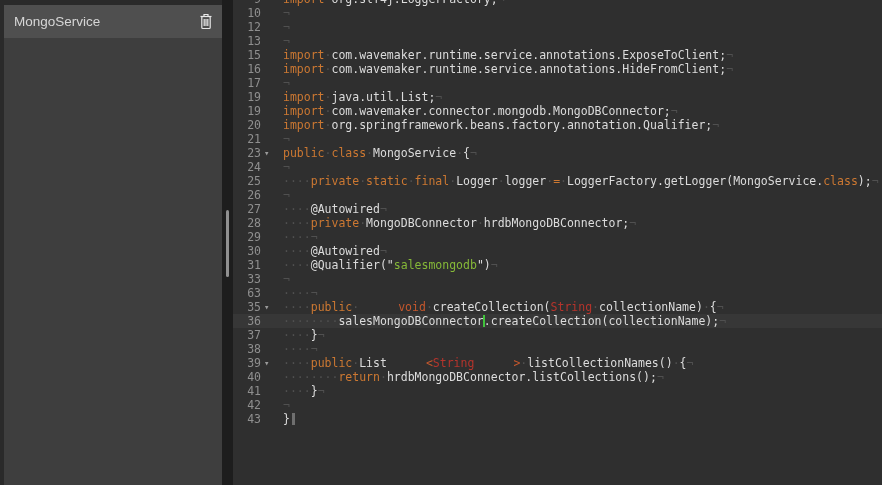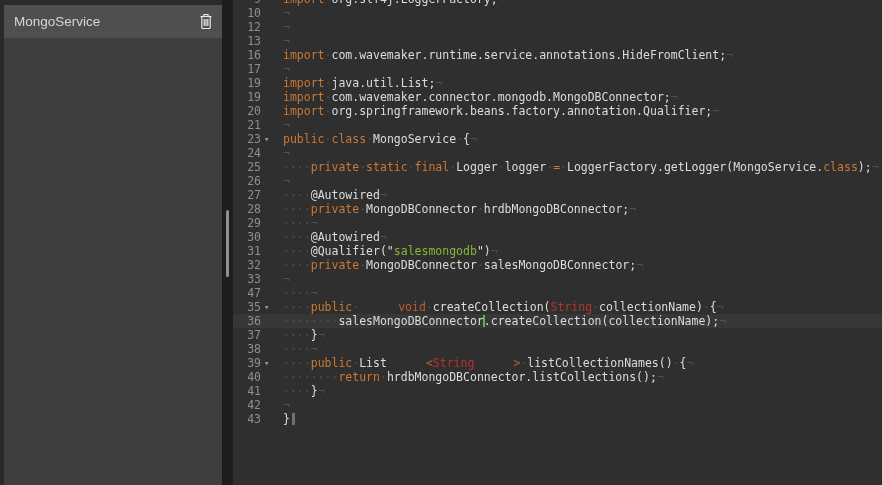--- a/index.html
+++ b/index.html
@@ -76,38 +76,38 @@
   <div class="divider">
     <div class="scroll-thumb"></div>
   </div>
 
   <div class="editor">
     <div class="code-scroll" id="code-lines">
         <div class="row"><span class="lnum">9</span><span class="foldcol"></span><span class="codetext"><span class="kw">import</span><span class="ws">·</span><span class="txt">org.slf4j.LoggerFactory;</span><span class="eol">¬</span></span></div>
         <div class="row"><span class="lnum">10</span><span class="foldcol"></span><span class="codetext"><span class="eol">¬</span></span></div>
         <div class="row"><span class="lnum">12</span><span class="foldcol"></span><span class="codetext"><span class="eol">¬</span></span></div>
         <div class="row"><span class="lnum">13</span><span class="foldcol"></span><span class="codetext"><span class="eol">¬</span></span></div>
+        <div class="row"><span class="lnum">15</span><span class="foldcol"></span><span class="codetext"><span class="kw">import</span><span class="ws">·</span><span class="txt">com.wavemaker.runtime.service.annotations.ExposeToClient;</span><span class="eol">¬</span></span></div>
         <div class="row"><span class="lnum">16</span><span class="foldcol"></span><span class="codetext"><span class="kw">import</span><span class="ws">·</span><span class="txt">com.wavemaker.runtime.service.annotations.HideFromClient;</span><span class="eol">¬</span></span></div>
         <div class="row"><span class="lnum">17</span><span class="foldcol"></span><span class="codetext"><span class="eol">¬</span></span></div>
         <div class="row"><span class="lnum">19</span><span class="foldcol"></span><span class="codetext"><span class="kw">import</span><span class="ws">·</span><span class="txt">java.util.List;</span><span class="eol">¬</span></span></div>
         <div class="row"><span class="lnum">19</span><span class="foldcol"></span><span class="codetext"><span class="kw">import</span><span class="ws">·</span><span class="txt">com.wavemaker.connector.mongodb.MongoDBConnector;</span><span class="eol">¬</span></span></div>
         <div class="row"><span class="lnum">20</span><span class="foldcol"></span><span class="codetext"><span class="kw">import</span><span class="ws">·</span><span class="txt">org.springframework.beans.factory.annotation.Qualifier;</span><span class="eol">¬</span></span></div>
         <div class="row"><span class="lnum">21</span><span class="foldcol"></span><span class="codetext"><span class="eol">¬</span></span></div>
         <div class="row"><span class="lnum">23</span><span class="foldcol">▾</span><span class="codetext"><span class="kw">public</span><span class="ws">·</span><span class="kw">class</span><span class="ws">·</span><span class="txt">MongoService</span><span class="ws">·</span><span class="txt">{</span><span class="eol">¬</span></span></div>
         <div class="row"><span class="lnum">24</span><span class="foldcol"></span><span class="codetext"><span class="eol">¬</span></span></div>
         <div class="row"><span class="lnum">25</span><span class="foldcol"></span><span class="codetext"><span class="ws">····</span><span class="kw">private</span><span class="ws">·</span><span class="kw">static</span><span class="ws">·</span><span class="kw">final</span><span class="ws">·</span><span class="txt">Logger</span><span class="ws">·</span><span class="txt">logger</span><span class="ws">·</span><span class="kw">=</span><span class="ws">·</span><span class="txt">LoggerFactory.getLogger(MongoService.</span><span class="kw">class</span><span class="txt">);</span><span class="eol">¬</span></span></div>
         <div class="row"><span class="lnum">26</span><span class="foldcol"></span><span class="codetext"><span class="eol">¬</span></span></div>
         <div class="row"><span class="lnum">27</span><span class="foldcol"></span><span class="codetext"><span class="ws">····</span><span class="txt">@Autowired</span><span class="eol">¬</span></span></div>
         <div class="row"><span class="lnum">28</span><span class="foldcol"></span><span class="codetext"><span class="ws">····</span><span class="kw">private</span><span class="ws">·</span><span class="txt">MongoDBConnector</span><span class="ws">·</span><span class="txt">hrdbMongoDBConnector;</span><span class="eol">¬</span></span></div>
         <div class="row"><span class="lnum">29</span><span class="foldcol"></span><span class="codetext"><span class="ws">····</span><span class="eol">¬</span></span></div>
         <div class="row"><span class="lnum">30</span><span class="foldcol"></span><span class="codetext"><span class="ws">····</span><span class="txt">@Autowired</span><span class="eol">¬</span></span></div>
         <div class="row"><span class="lnum">31</span><span class="foldcol"></span><span class="codetext"><span class="ws">····</span><span class="txt">@Qualifier("</span><span class="str">salesmongodb</span><span class="txt">")</span><span class="eol">¬</span></span></div>
-        <div class="row"><span class="lnum">32</span><span class="foldcol"></span><span class="codetext"><span class="ws">····</span><span class="kw">private</span><span class="ws">·</span><span class="txt">MongoDBConnector</span><span class="ws">·</span><span class="txt">salesMongoDBConnector;</span><span class="eol">¬</span></span></div>
         <div class="row"><span class="lnum">33</span><span class="foldcol"></span><span class="codetext"><span class="eol">¬</span></span></div>
-        <div class="row"><span class="lnum">47</span><span class="foldcol"></span><span class="codetext"><span class="ws">····</span><span class="eol">¬</span></span></div>
+        <div class="row"><span class="lnum">63</span><span class="foldcol"></span><span class="codetext"><span class="ws">····</span><span class="eol">¬</span></span></div>
         <div class="row"><span class="lnum">35</span><span class="foldcol">▾</span><span class="codetext"><span class="ws">····</span><span class="kw">public</span><span class="ws">·</span><span class="kw2">void</span><span class="ws">·</span><span class="txt">createCollection(</span><span class="type">String</span><span class="ws">·</span><span class="txt">collectionName)</span><span class="ws">·</span><span class="txt">{</span><span class="eol">¬</span></span></div>
         <div class="row active"><span class="lnum">36</span><span class="foldcol"></span><span class="codetext"><span class="ws">········</span><span class="txt">salesMongoDBConnector</span><span class="cursor"></span><span class="txt">.createCollection(collectionName);</span><span class="eol">¬</span></span></div>
         <div class="row"><span class="lnum">37</span><span class="foldcol"></span><span class="codetext"><span class="ws">····</span><span class="txt">}</span><span class="eol">¬</span></span></div>
         <div class="row"><span class="lnum">38</span><span class="foldcol"></span><span class="codetext"><span class="ws">····</span><span class="eol">¬</span></span></div>
         <div class="row"><span class="lnum">39</span><span class="foldcol">▾</span><span class="codetext"><span class="ws">····</span><span class="kw">public</span><span class="ws">·</span><span class="txt">List</span><span class="kw2">&lt;</span><span class="type">String</span><span class="kw2">&gt;</span><span class="ws">·</span><span class="txt">listCollectionNames()</span><span class="ws">·</span><span class="txt">{</span><span class="eol">¬</span></span></div>
         <div class="row"><span class="lnum">40</span><span class="foldcol"></span><span class="codetext"><span class="ws">········</span><span class="kw">return</span><span class="ws">·</span><span class="txt">hrdbMongoDBConnector.listCollections();</span><span class="eol">¬</span></span></div>
         <div class="row"><span class="lnum">41</span><span class="foldcol"></span><span class="codetext"><span class="ws">····</span><span class="txt">}</span><span class="eol">¬</span></span></div>
         <div class="row"><span class="lnum">42</span><span class="foldcol"></span><span class="codetext"><span class="eol">¬</span></span></div>
         <div class="row"><span class="lnum">43</span><span class="foldcol"></span><span class="codetext"><span class="txt">}</span><span class="eof"></span></span></div>
       </div>

